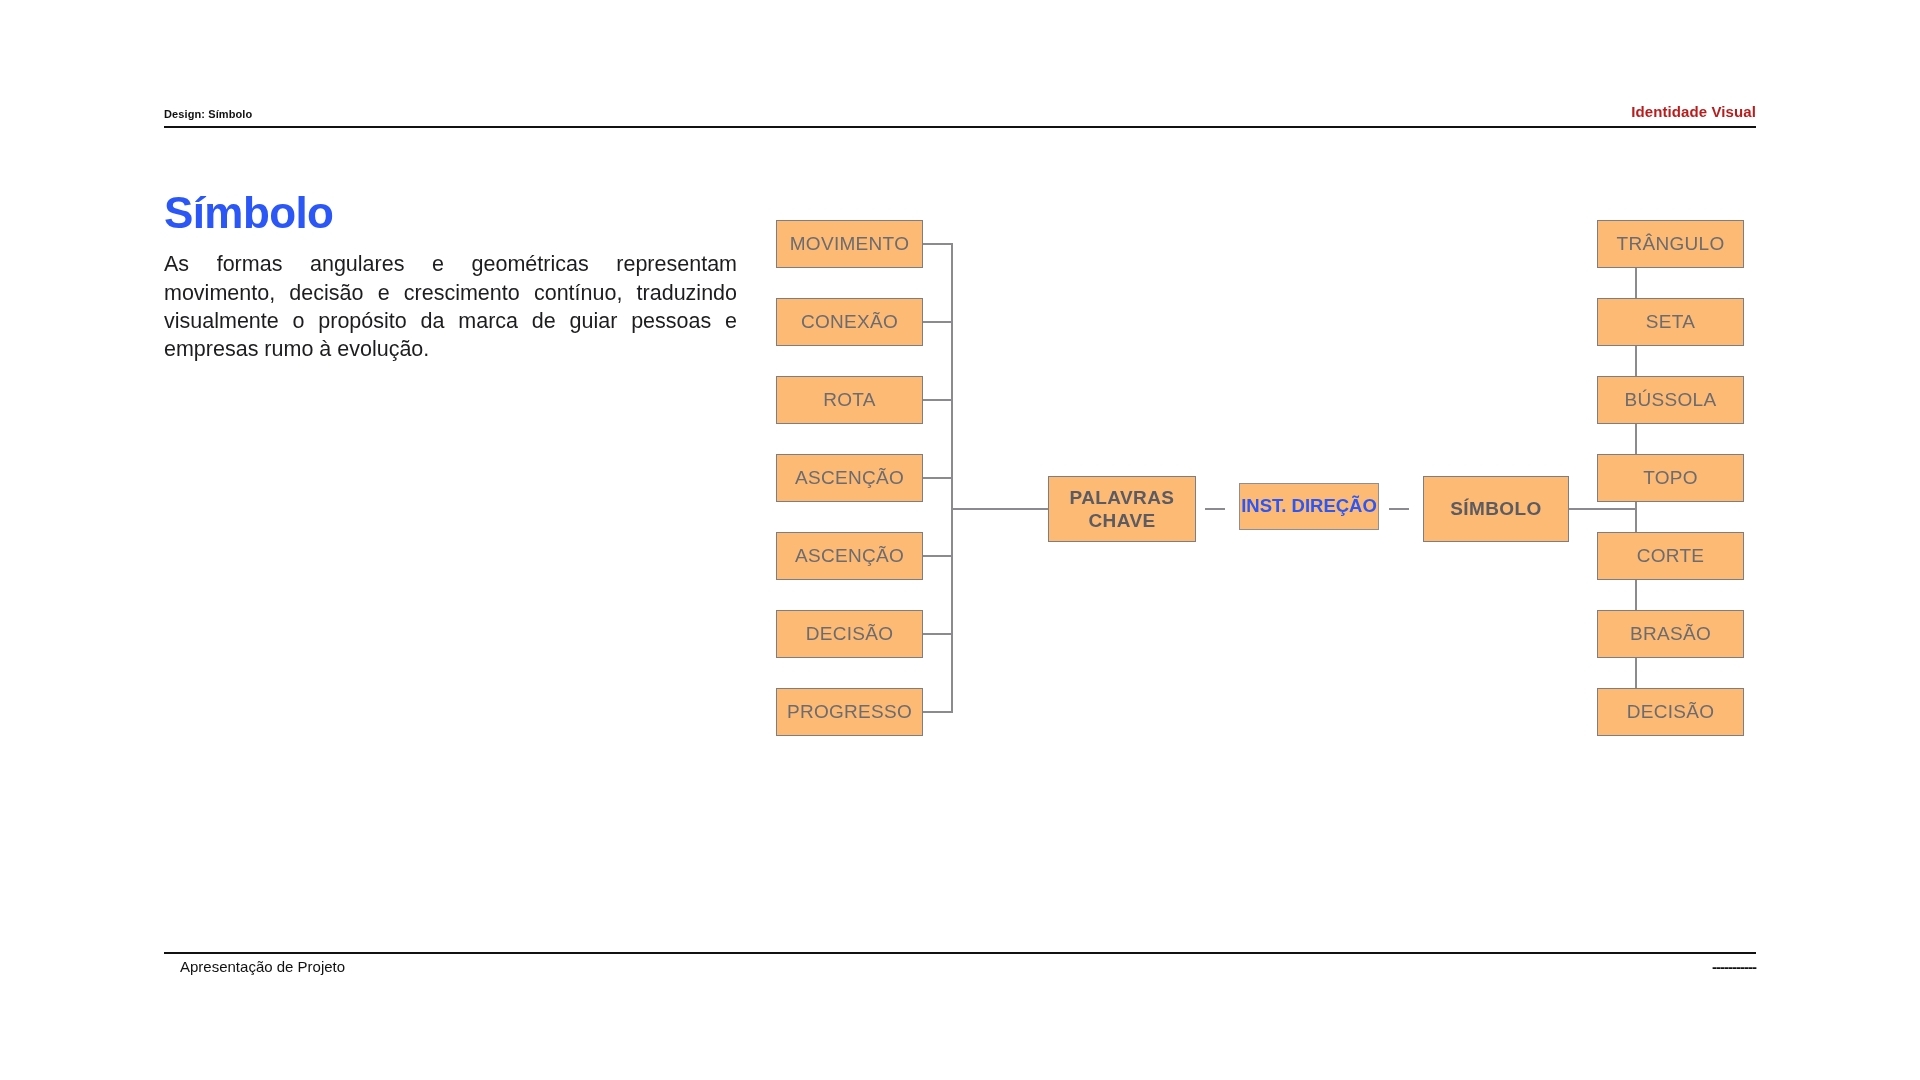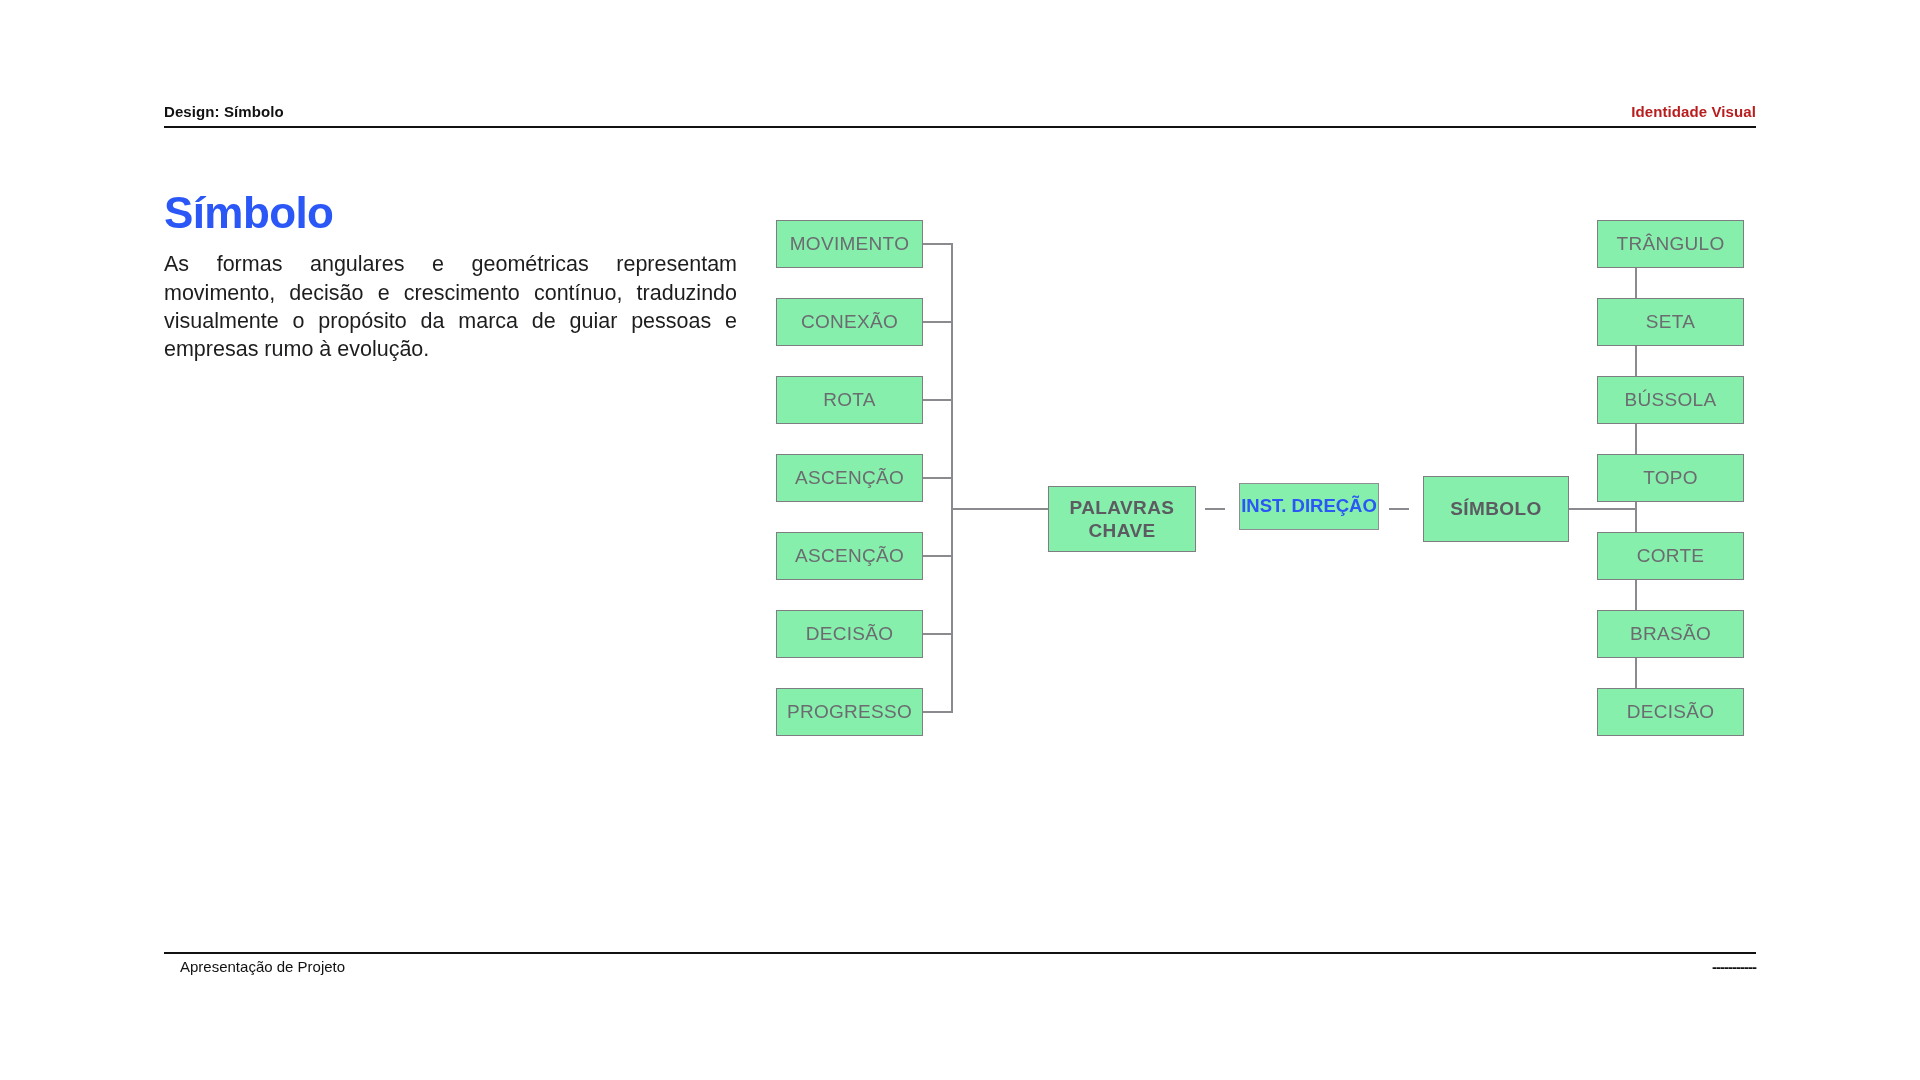--- a/index.html
+++ b/index.html
@@ -27,21 +27,21 @@
     position: absolute;
     left: 164px;
     right: 164px;
     top: 98px;
     height: 26px;
   }
   .header-left {
     position: absolute;
     left: 0;
     bottom: 4px;
-    font-size: 15px;
+    font-size: 11px;
     font-weight: 600;
     letter-spacing: .1px;
     color: #111111;
     white-space: nowrap;
   }
   .header-right {
     position: absolute;
     right: 0;
     bottom: 4px;
     font-size: 15px;
@@ -128,21 +128,21 @@
     left: 760px;
     top: 220px;
     width: 1000px;
     height: 650px;
   }
 
   .node {
     position: absolute;
     box-sizing: border-box;
     border: 1.6px solid #7d7d82;
-    background: #86efac;
+    background: #fdba74;
     display: flex;
     align-items: center;
     justify-content: center;
     text-align: center;
     color: #6b6b70;
     font-size: 19px;
     letter-spacing: .3px;
     font-weight: 400;
   }
 
@@ -159,21 +159,21 @@
 
   .node.core {
     font-weight: 700;
     color: #5b5b61;
     letter-spacing: .4px;
     line-height: 1.22;
     font-size: 19px;
   }
   .node.core-palavras {
     left: 288px;
-    top: 266px;
+    top: 256px;
     width: 148px;
     height: 66px;
   }
   .node.core-inst {
     left: 479px;
     top: 263px;
     width: 140px;
     height: 47px;
     border: 1.6px solid #8e8e95;
     color: #2B57F6;

